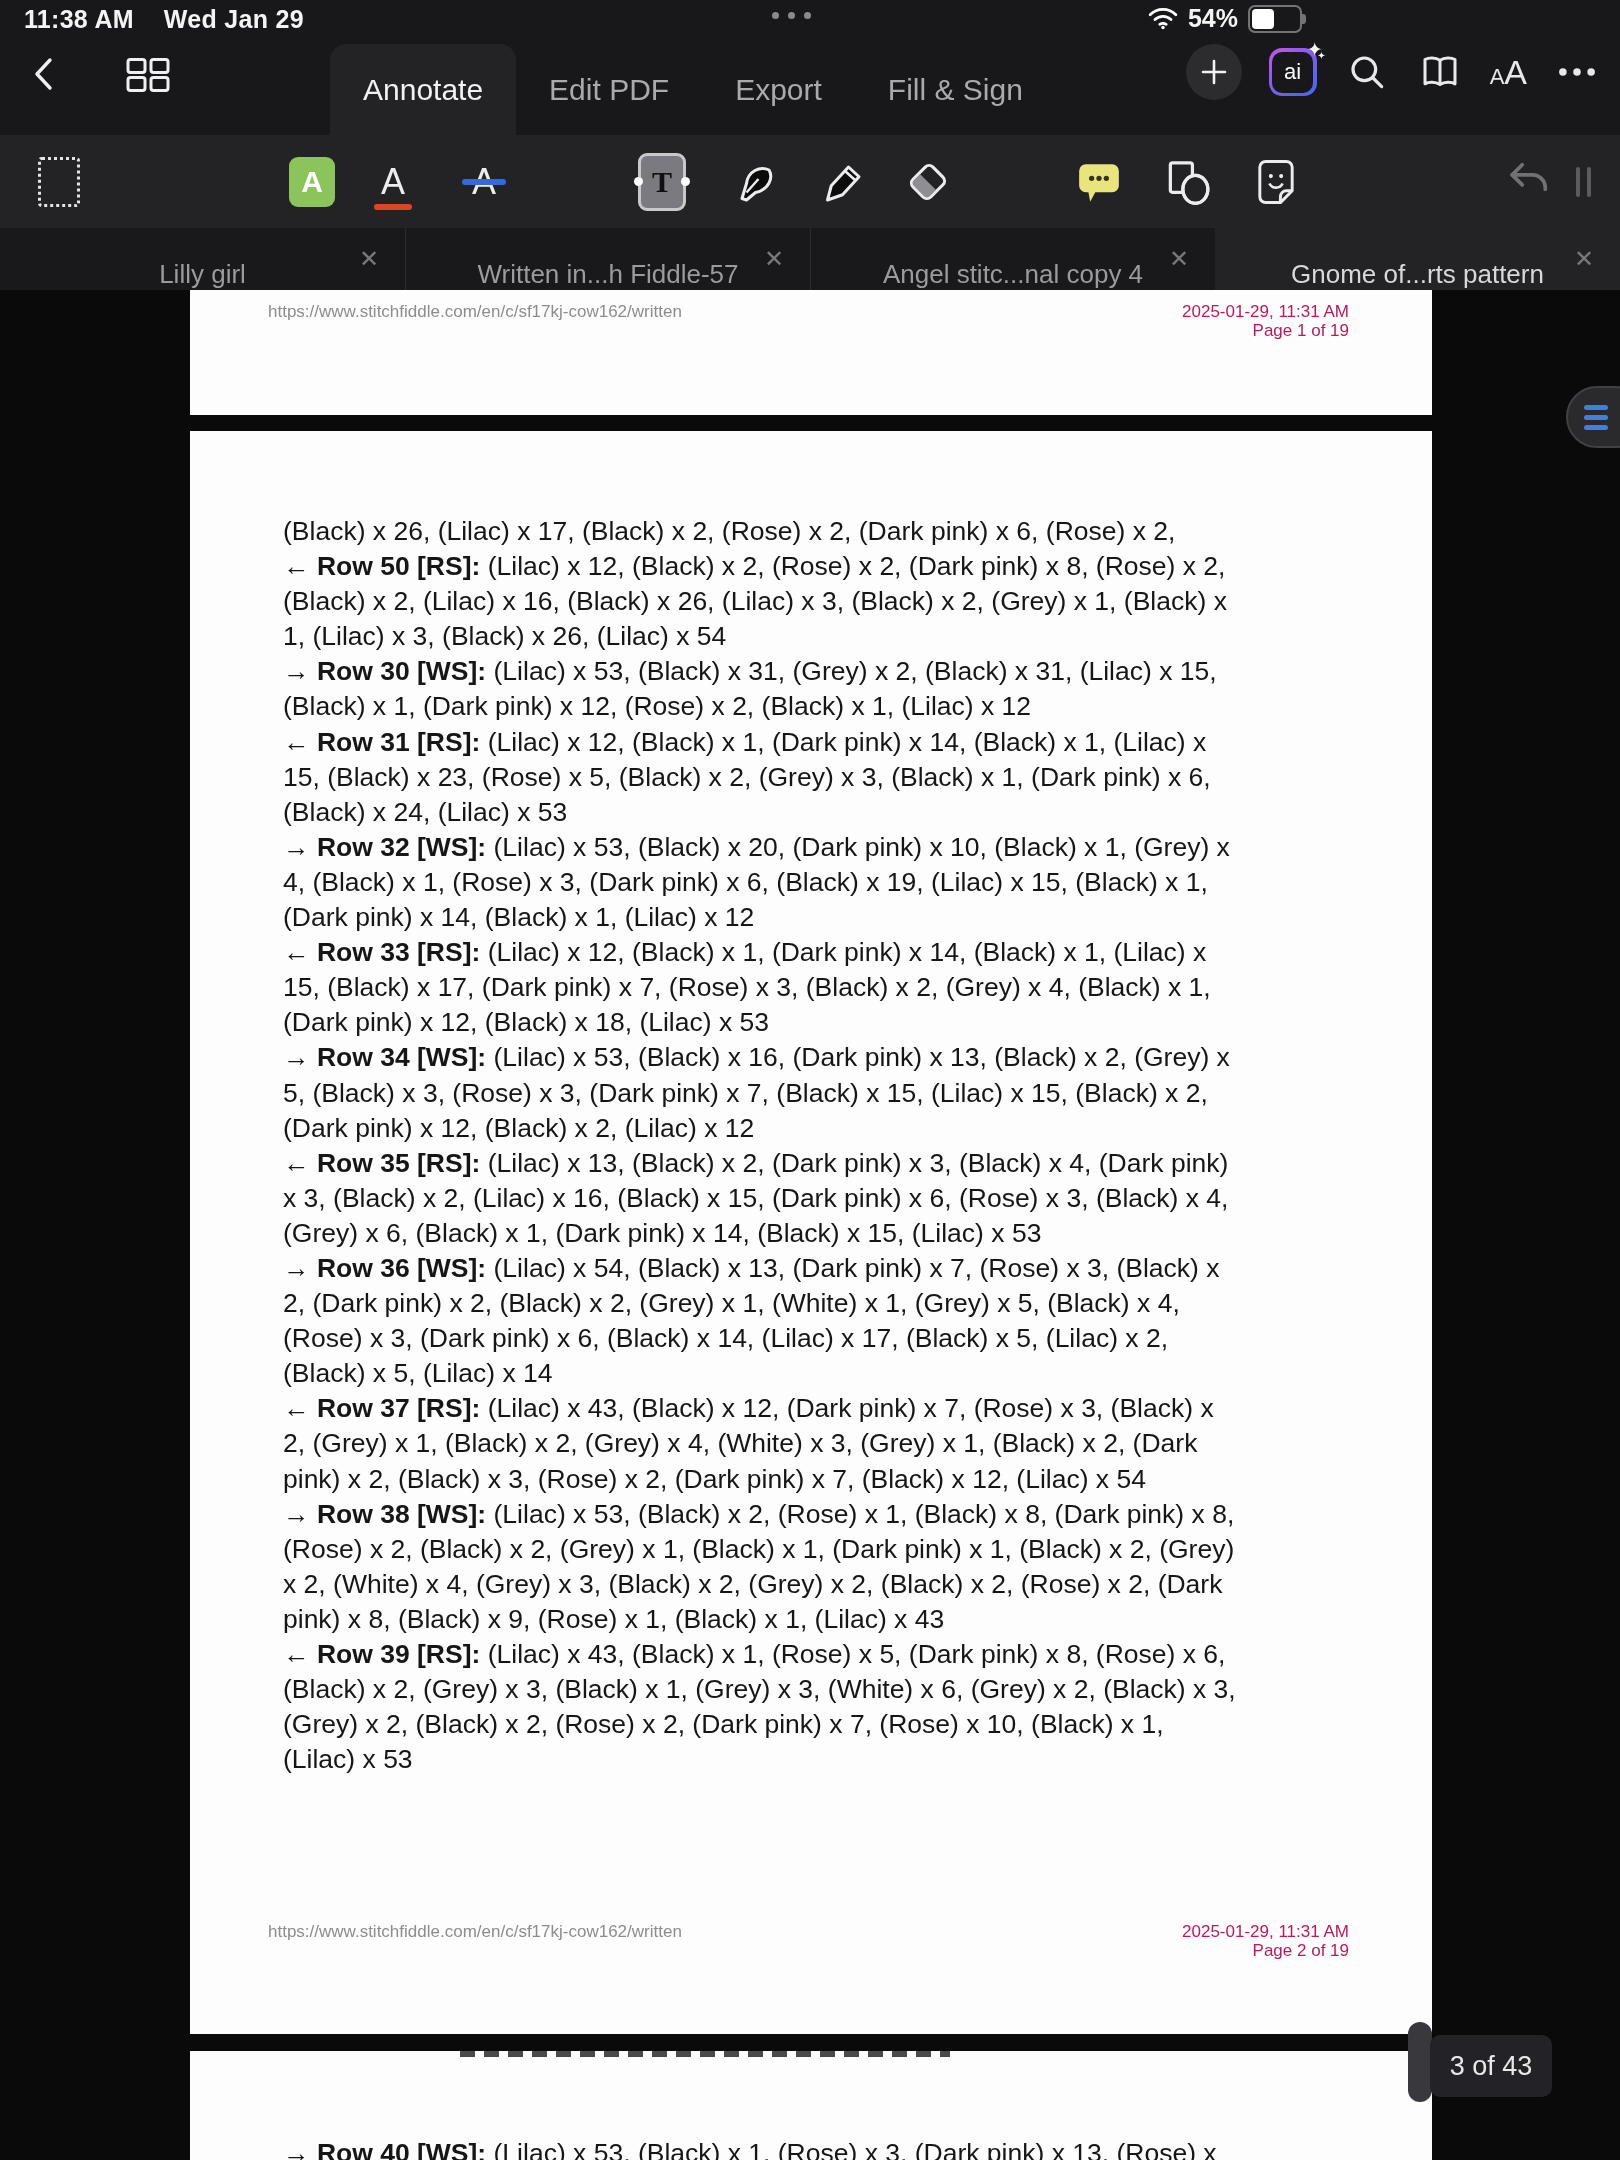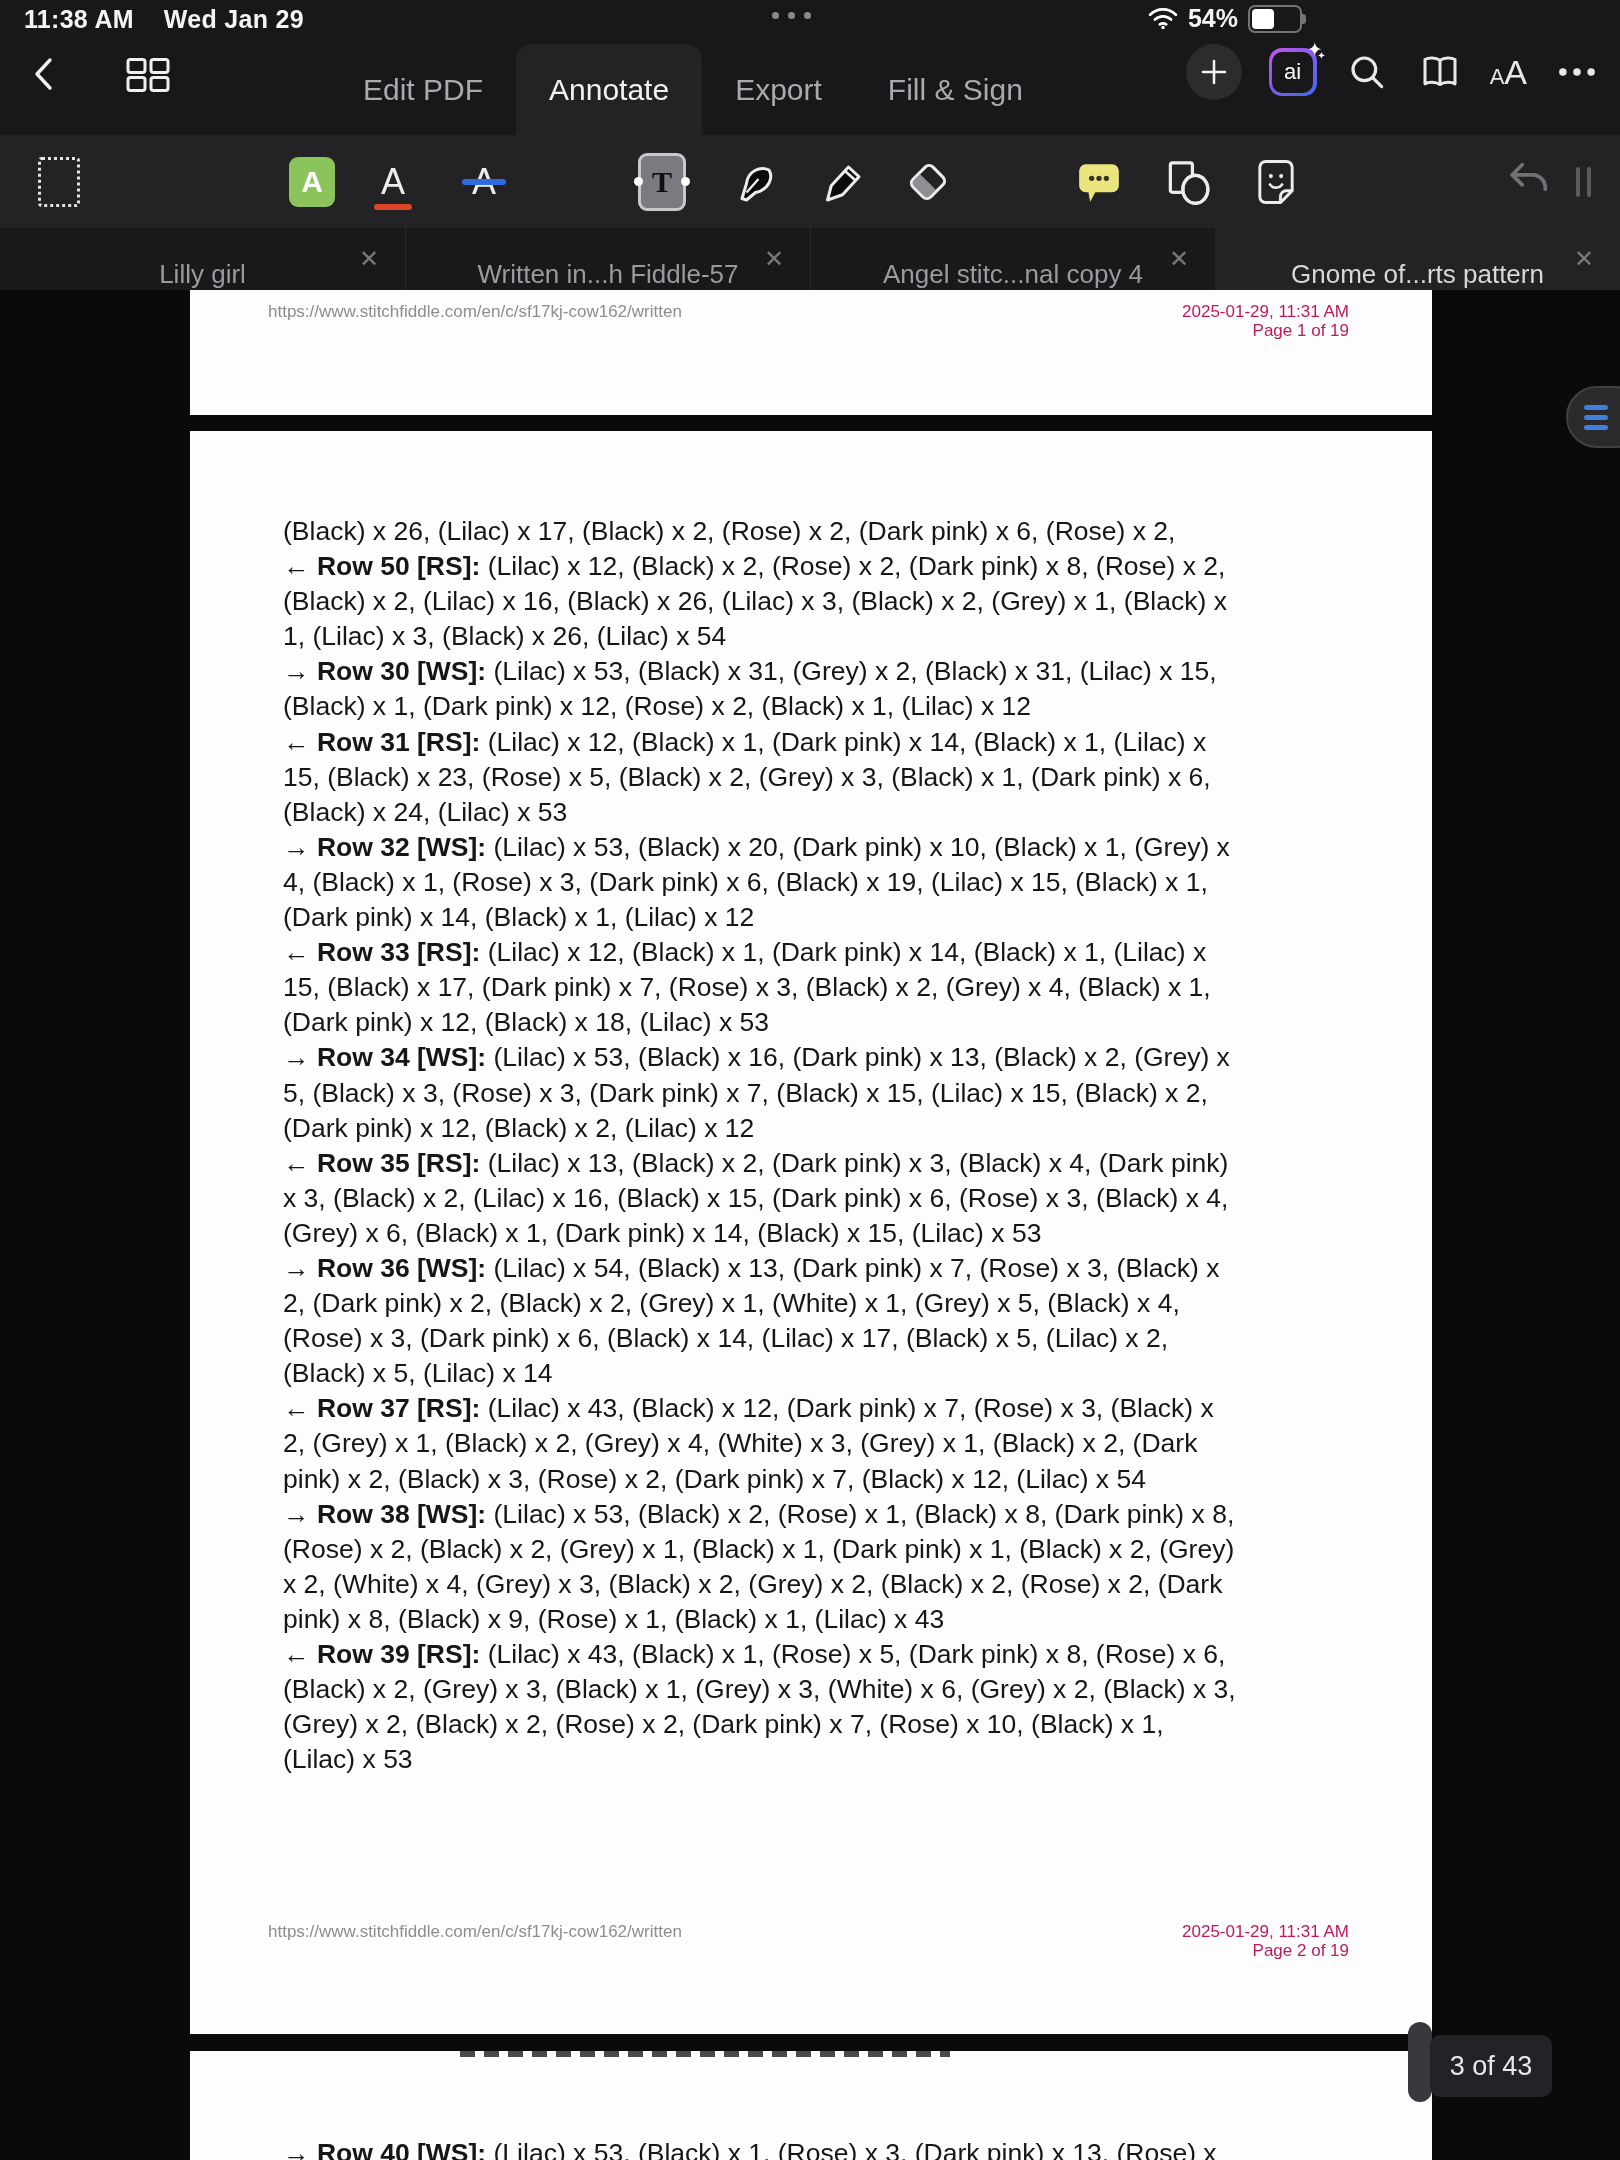--- a/index.html
+++ b/index.html
@@ -110,22 +110,22 @@
   <div class="grid-btn">
     <svg viewBox="0 0 44 34" fill="none" stroke="currentColor" stroke-width="3">
       <rect x="2" y="1.5" width="17" height="13" rx="2.5"></rect>
         <rect x="25" y="1.5" width="17" height="13" rx="2.5"></rect>
       <rect x="2" y="19.5" width="17" height="13" rx="2.5"></rect>
         <rect x="25" y="19.5" width="17" height="13" rx="2.5"></rect>
     </svg>
   </div>
 
   <div class="nav-tabs">
+      <div class="nav-tab active">Annotate</div>
       <div class="nav-tab">Edit PDF</div>
-      <div class="nav-tab active">Annotate</div>
       <div class="nav-tab">Export</div>
       <div class="nav-tab">Fill &amp; Sign</div>
     </div>
 
   <div class="header-right">
     <div class="plus-btn">
       <svg viewBox="0 0 28 28" width="28" height="28" fill="none" stroke="currentColor" stroke-width="2.6" stroke-linecap="round">
           <path d="M14 3 V25 M3 14 H25"></path>
         </svg>
     </div>

